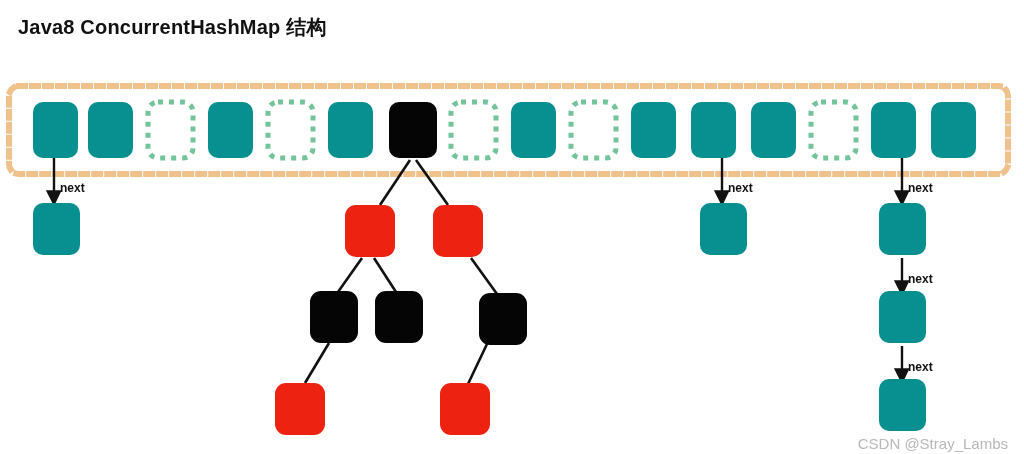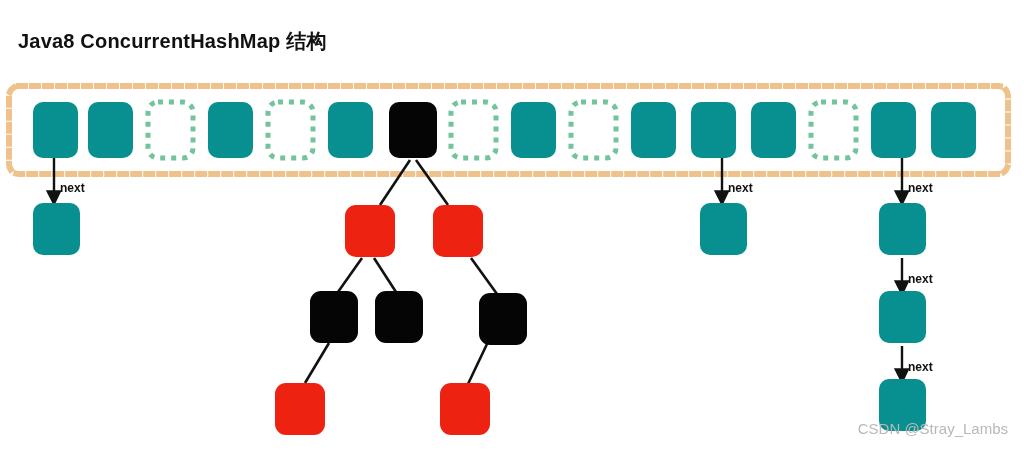--- a/index.html
+++ b/index.html
@@ -10,21 +10,21 @@
   body {
     width: 1024px;
     height: 454px;
     position: relative;
     overflow: hidden;
     font-family: "Liberation Sans", sans-serif;
   }
   #page-title {
     position: absolute;
     left: 18px;
-    top: 28px;
+    top: 14px;
     font-size: 20px;
     font-weight: bold;
     color: #111111;
     letter-spacing: 0.2px;
     white-space: nowrap;
   }
   #diagram-canvas {
     position: absolute;
     left: 0;
     top: 0;
@@ -33,21 +33,21 @@
   }
   .node-label {
     font-family: "Liberation Sans", sans-serif;
     font-size: 12px;
     font-weight: bold;
     fill: #111111;
   }
   #watermark {
     position: absolute;
     right: 16px;
-    bottom: 17px;
+    bottom: 2px;
     font-size: 15px;
     color: #b8b8b8;
     font-family: "Liberation Sans", sans-serif;
     white-space: nowrap;
   }
 </style>
 </head>
 <body>
 
 <div id="page-title">Java8 ConcurrentHashMap 结构</div>

